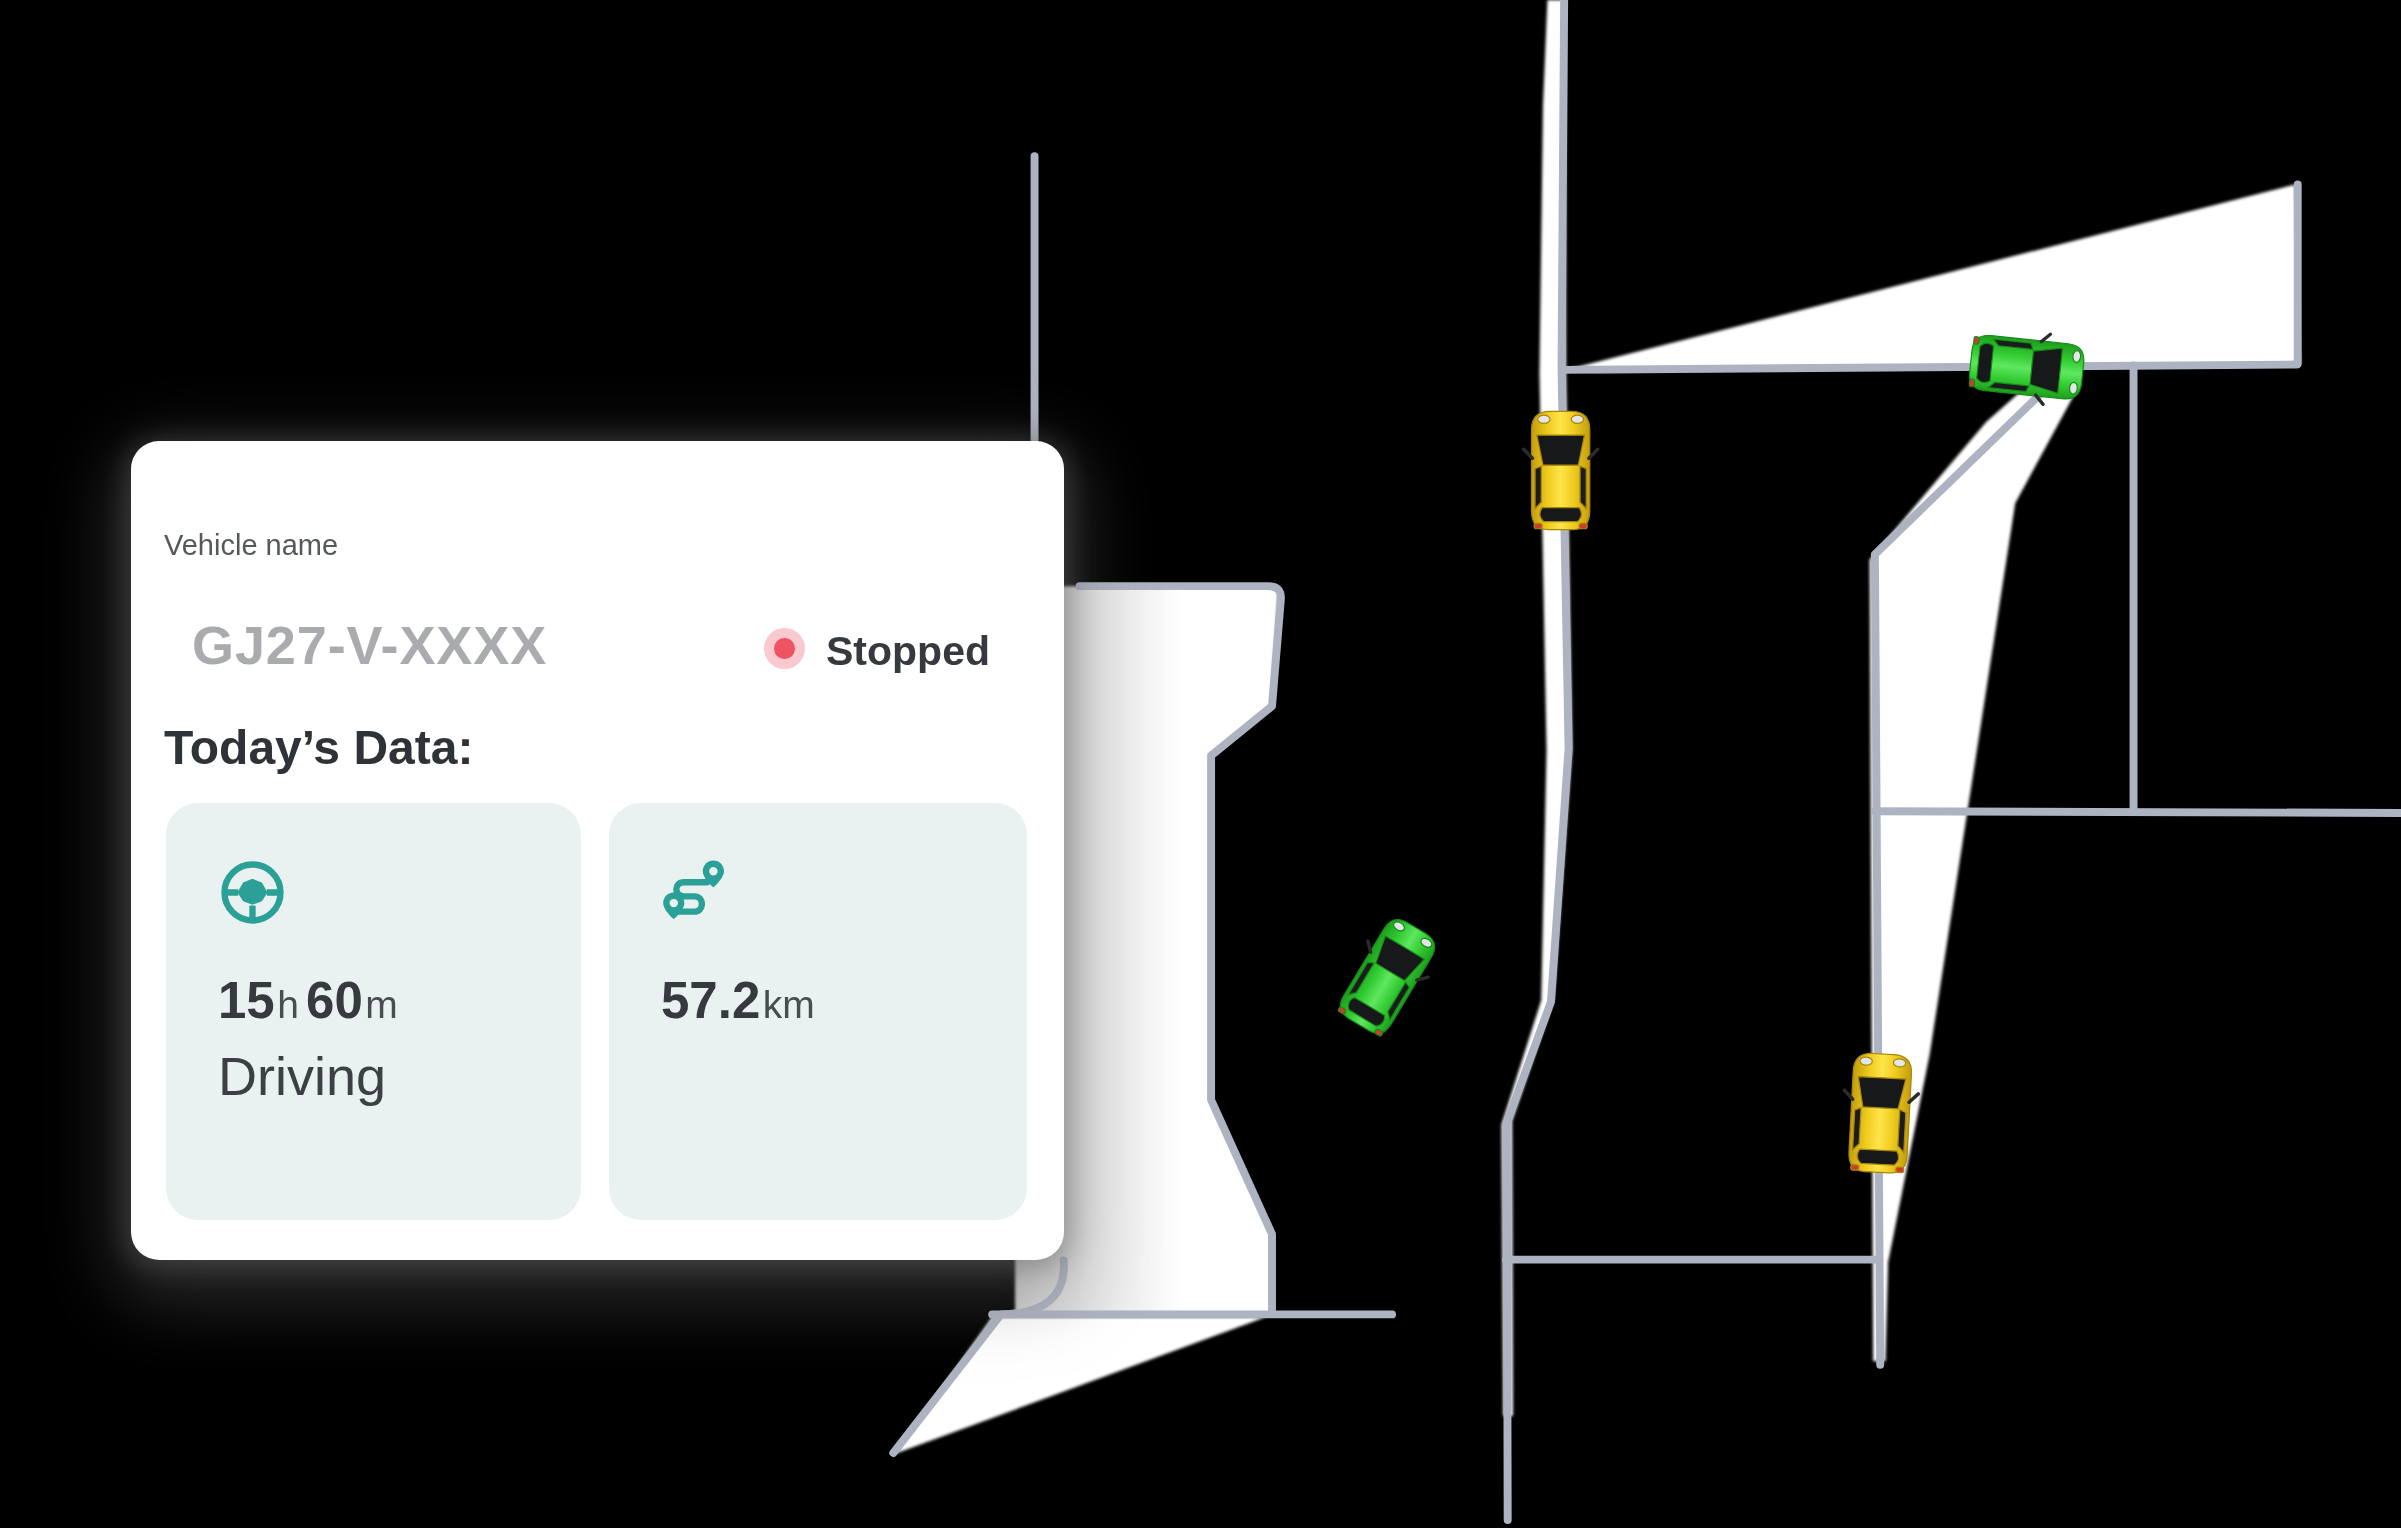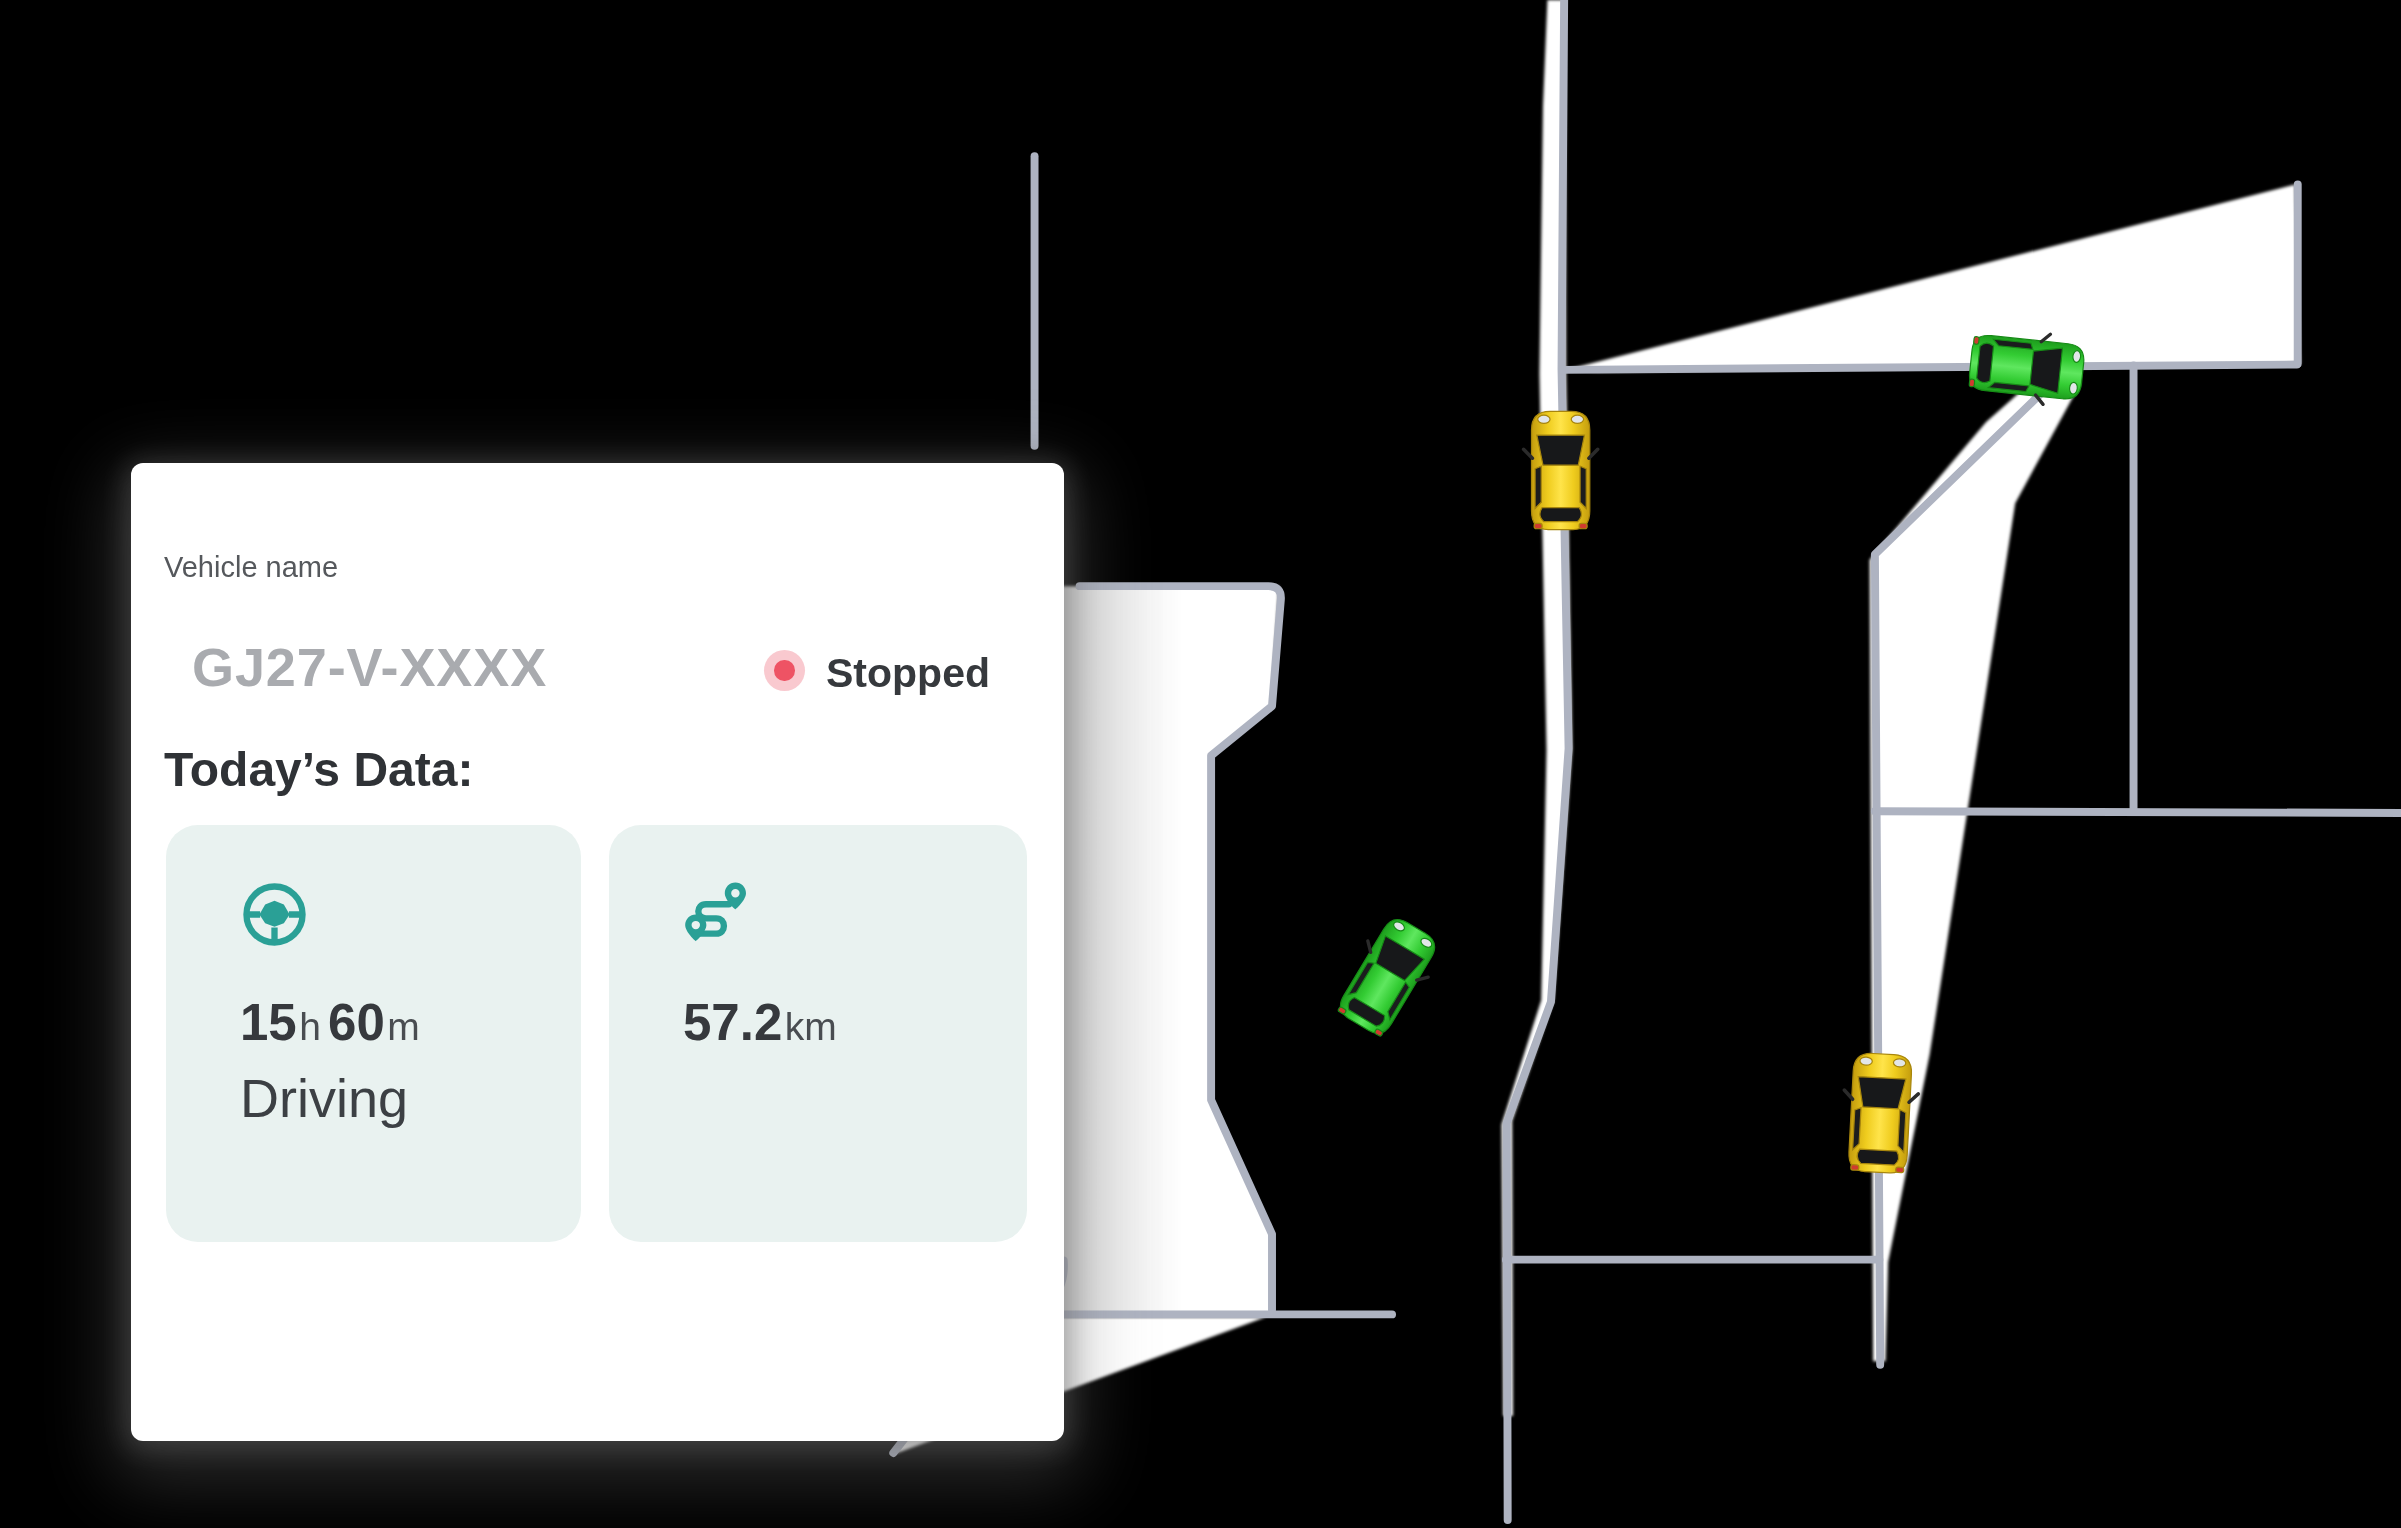--- a/index.html
+++ b/index.html
@@ -3,33 +3,33 @@
 <meta charset="utf-8">
 <style>
   html,body{margin:0;padding:0;background:#000;}
   .stage{position:relative;width:2401px;height:1528px;overflow:hidden;background:var(--bg,#000);
          font-family:"Liberation Sans", sans-serif;}
   .map-svg{position:absolute;left:0;top:0;width:2401px;height:1528px;}
   .road-fill{fill:var(--road-fill,#fff);}
   .road-line{fill:none;stroke:var(--road-line,#aeb3c1);stroke-width:9;stroke-linecap:round;stroke-linejoin:round;}
 
   
-  .card{position:absolute;left:131px;top:463px;width:933px;height:978px;background:#fff;border-radius:12px;
+  .card{position:absolute;left:131px;top:441px;width:933px;height:819px;background:#fff;border-radius:28px;
         box-shadow:0 23px 71px 19.4px rgba(115,115,115,.35), 0 3.5px 26.5px 5.3px rgba(90,90,90,.45);}
   .vehicle-label{position:absolute;left:33px;top:88px;font-size:29px;color:#55585c;}
   .vehicle-id{position:absolute;left:31px;top:173px;font-size:54px;font-weight:700;color:#a9abaf;letter-spacing:0.9px;margin-left:30px;}
   .status{position:absolute;left:633px;top:187px;display:flex;align-items:flex-start;gap:21px;}
   .status-halo{width:41px;height:41px;border-radius:50%;background:var(--status-halo,#f9c9cf);
                display:flex;align-items:center;justify-content:center;}
   .status-dot{width:20.3px;height:20.3px;border-radius:50%;background:var(--status-red,#ee5364);}
   .status-label{font-size:41px;font-weight:700;color:#36393d;}
   .section-title{position:absolute;left:33px;top:279px;font-size:48px;font-weight:700;color:#2f3236;}
   .tiles{position:absolute;left:35px;top:362px;display:flex;gap:28px;}
   .tile{width:415px;height:417px;border-radius:32px;background:var(--tile-bg,#e9f2f0);
-        box-sizing:border-box;padding:55px 0 0 74px;}
+        box-sizing:border-box;padding:55px 0 0 52px;}
   .tile-icon{width:69px;height:69px;display:block;}
   .tile-value{margin-top:48px;font-size:51px;font-weight:700;color:#36393d;line-height:1;}
   .tile-value .unit{font-size:39px;font-weight:400;color:#494d51;margin:0 7px 0 2.6px;}
   .tile-label{margin-top:19.4px;font-size:54px;color:#3c4044;}
   .icon-stroke{stroke:var(--accent,#2aa096);}
   .icon-fill{fill:var(--accent,#2aa096);}
 </style>
 </head>
 <body>
 

